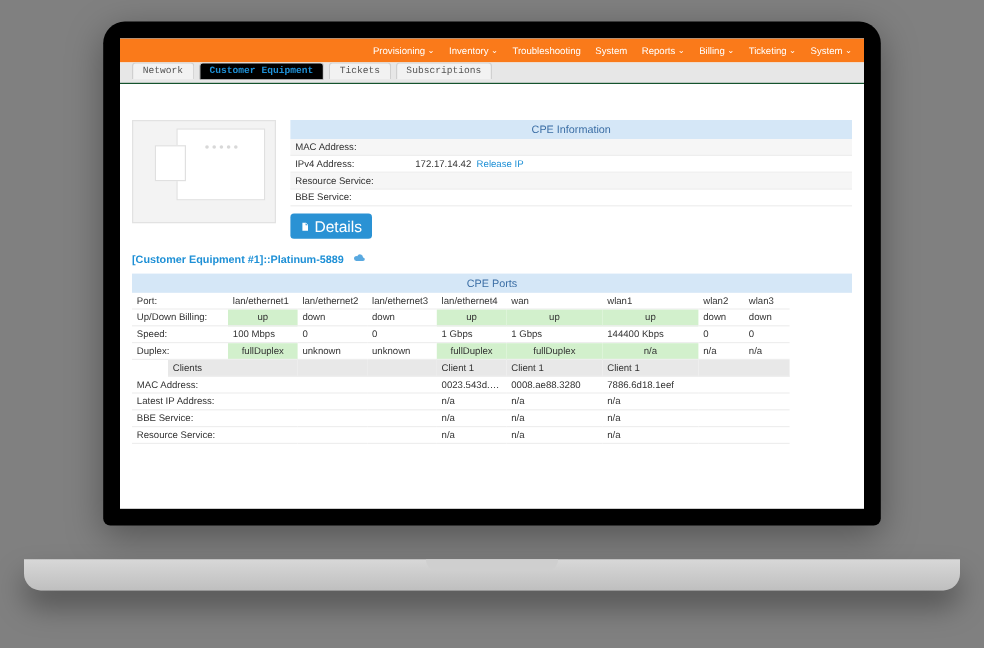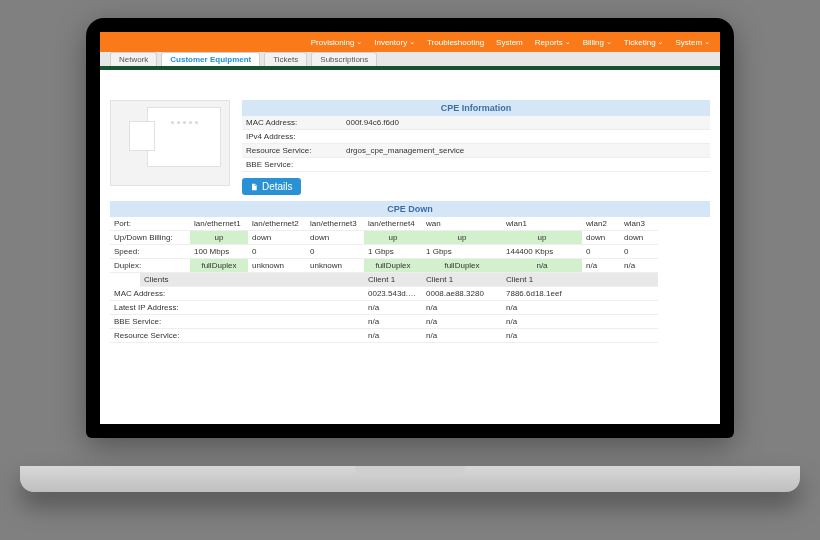--- a/index.html
+++ b/index.html
@@ -35,28 +35,28 @@
   .topnav {
     background: #fa7a1a; height: 20px; display: flex; justify-content: flex-end;
     align-items: center; padding: 0 10px; gap: 12px;
   }
   .nav-item { color: #fff; font-size: 8px; display: flex; align-items: center; gap: 2px; cursor: pointer; }
   .caret { font-size: 7px; }
 
   
   .tabs-row {
     background: #e7e7e7; height: 18px; display: flex; align-items: flex-start;
-    padding: 0 10px; gap: 4px; border-bottom: 4px solid #14532d;
+    padding: 0 10px; gap: 4px; border-bottom: 1px solid #14532d; font-family: Liberation Mono, monospace;
   }
   .tab {
     background: #f2f2f2; border: 1px solid #d0d0d0; border-bottom: none;
     padding: 2px 8px; font-size: 8px; color: #555; border-radius: 3px 3px 0 0;
     cursor: pointer;
   }
-  .tab.active { background: #ffffff; color: #1e90d6; font-weight: 600; }
+  .tab.active { background: #000000; color: #1e90d6; font-weight: 600; }
 
   
   .content { padding: 6px 10px 0 10px; }
   .device-row { display: flex; gap: 12px; margin-top: 24px; }
   .device-img {
     width: 120px; height: 86px; background: #f3f3f3; border: 1px solid #e2e2e2;
     position: relative; flex-shrink: 0;
   }
   .device-img .unit {
     position: absolute; left: 36px; top: 6px; width: 74px; height: 60px; background: #fff;
@@ -66,32 +66,32 @@
     position: absolute; left: 18px; top: 20px; width: 26px; height: 30px; background: #fff;
     border: 1px solid #e0e0e0;
   }
   .device-img .leds {
     position: absolute; left: 60px; top: 20px; display: flex; gap: 3px;
   }
   .device-img .led { width: 3px; height: 3px; background: #d8d8d8; border-radius: 50%; }
 
   .info-panel { flex: 1; }
   .panel-header {
-    background: #d5e7f7; color: #3b6ea5; font-weight: 700; text-align: center;
+    background: #d5e7f7; color: #3b6ea5; font-weight: 400; text-align: center;
     font-size: 9px; padding: 3px 0;
   }
   .kv { display: flex; border-bottom: 1px solid #eee; }
   .kv:nth-child(even) { background: #f6f6f6; }
   .kv .k { width: 100px; padding: 2px 4px; color: #333; }
   .kv .v { flex: 1; padding: 2px 4px; }
   .link { color: #1e90d6; cursor: pointer; }
 
   .details-btn {
     display: inline-flex; align-items: center; gap: 4px; background: #2a92d4; color: #fff;
-    padding: 3px 8px; border-radius: 3px; font-size: 10px; margin-top: 6px; cursor: pointer;
+    padding: 3px 8px; border-radius: 3px; font-size: 13px; margin-top: 6px; cursor: pointer;
   }
   .details-btn svg { width: 8px; height: 8px; fill: #fff; }
 
   .equip-label { margin-top: 10px; display: flex; align-items: center; gap: 6px; }
   .equip-label .txt { color: #1e90d6; font-weight: 600; font-size: 9px; }
   .cloud { color: #59a9e0; font-size: 10px; cursor: pointer; }
 
   
   .ports { margin-top: 6px; }
   .grid { display: grid; grid-template-columns: 80px repeat(4, 58px) repeat(2, 80px) 38px 38px; }
@@ -156,45 +156,52 @@
                 <span class="led"></span>
                 <span class="led"></span>
                 <span class="led"></span>
                 <span class="led"></span>
               </div>
           </div>
           <div class="info-panel">
             <div class="panel-header">CPE Information</div>
             <div class="kv">
                 <div class="k">MAC Address:</div>
-                <div class="v">000f.94c6.f6d0</div>
               </div>
             <div class="kv">
                 <div class="k">IPv4 Address:</div>
+                <div class="v"><span>172.17.14.42</span>&nbsp;&nbsp;<span class="link">Release IP</span></div>
               </div>
             <div class="kv">
                 <div class="k">Resource Service:</div>
-                <div class="v">drgos_cpe_management_service</div>
               </div>
             <div class="kv">
                 <div class="k">BBE Service:</div>
                 <div class="v"></div>
               </div>
             <div class="details-btn">
               <svg viewBox="0 0 24 24">
                   <path d="M6 2h9l5 5v15H6zM14 3v5h5"></path>
                 </svg>
               <span>Details</span>
             </div>
           </div>
         </div>
 
+        <div class="equip-label">
+          <span class="txt">[Customer Equipment #1]::Platinum-5889</span>
+          <span class="cloud">
+            <svg width="12" height="10" viewBox="0 0 24 20" fill="#59a9e0">
+                <path d="M19 11a5 5 0 00-9.6-2A4 4 0 004 13a4 4 0 004 4h11a3 3 0 000-6zM12 9v5l-2-2-1 1 3.5 3.5L16 13l-1-1-2 2V9z"></path>
+              </svg>
+          </span>
+        </div>
 
         <div class="ports">
-          <div class="panel-header">CPE Down</div>
+          <div class="panel-header">CPE Ports</div>
           <div class="grid" id="portsgrid">
               <div class="cell label-col ">Port:</div>
               <div class="cell ">lan/ethernet1</div>
               <div class="cell ">lan/ethernet2</div>
               <div class="cell ">lan/ethernet3</div>
               <div class="cell ">lan/ethernet4</div>
               <div class="cell ">wan</div>
               <div class="cell ">wlan1</div>
               <div class="cell ">wlan2</div>
               <div class="cell ">wlan3</div>

